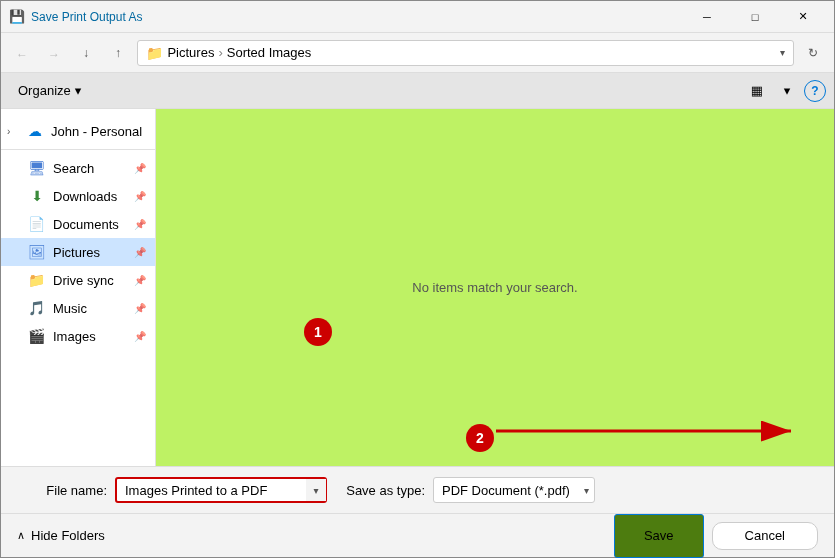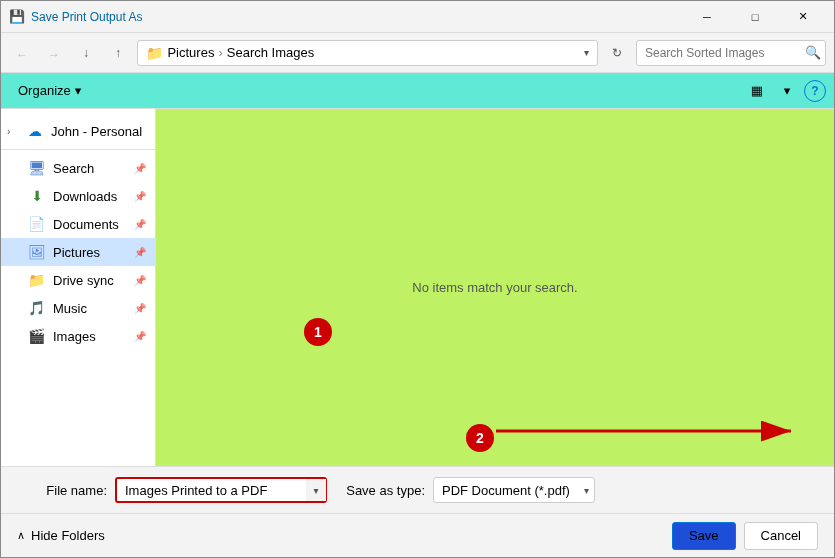--- a/index.html
+++ b/index.html
@@ -134,21 +134,21 @@
       border: none;
       background: transparent;
       cursor: pointer;
       color: #555;
       font-size: 13px;
     }
 
     
     .toolbar {
       height: 36px;
-      background: #5eead4;
+      background: #e5e5e5;
       border-bottom: 1px solid #ddd;
       display: flex;
       align-items: center;
       padding: 0 8px;
       gap: 8px;
       flex-shrink: 0;
     }
     .toolbar-btn {
       height: 26px;
       border: 1px solid transparent;
@@ -370,35 +370,35 @@
       gap: 6px;
       border: none;
       background: transparent;
       cursor: pointer;
       font-size: 13px;
       color: #000;
     }
     .hide-folders-chevron { font-size: 11px; }
     .spacer { flex: 1; }
     .save-btn {
-      height: 28px;
-      padding: 0 16px;
-      background: #1d4ed8;
+      height: 44px;
+      padding: 0 29px;
+      background: #4d7c0f;
       border: 1px solid #0078d7;
       border-radius: 3px;
       cursor: pointer;
       font-size: 13px;
       color: #000;
     }
     .cancel-btn {
       height: 28px;
-      padding: 0 16px;
+      padding: 0 32px;
       background: #fff;
       border: 1px solid #ccc;
-      border-radius: 3px;
+      border-radius: 10px;
       cursor: pointer;
       font-size: 13px;
       color: #000;
     }
 
     
     .annotation-circle {
       width: 28px;
       height: 28px;
       border-radius: 50%;
@@ -441,28 +441,24 @@
 
   <div class="address-bar">
     <button class="nav-btn disabled">←</button>
     <button class="nav-btn disabled">→</button>
     <button class="nav-btn">↓</button>
     <button class="nav-btn">↑</button>
     <div class="breadcrumb-bar">
       <span class="breadcrumb-folder-icon">📁</span>
       <span>Pictures</span>
       <span class="breadcrumb-separator">›</span>
-      <span>Search Images</span>
+      <span>Sorted Images</span>
       <button class="breadcrumb-dropdown">▾</button>
     </div>
     <button class="refresh-btn">↻</button>
-    <div class="search-wrapper">
-      <input type="text" placeholder="Search Sorted Images" style="">
-      <button class="search-icon-btn">🔍</button>
-    </div>
   </div>
 
   <div class="toolbar">
     <button class="toolbar-btn">
       <span>Organize</span>
       <span>▾</span>
     </button>
     <div class="toolbar-right">
       <button class="view-btn">
         <span>▦</span>

